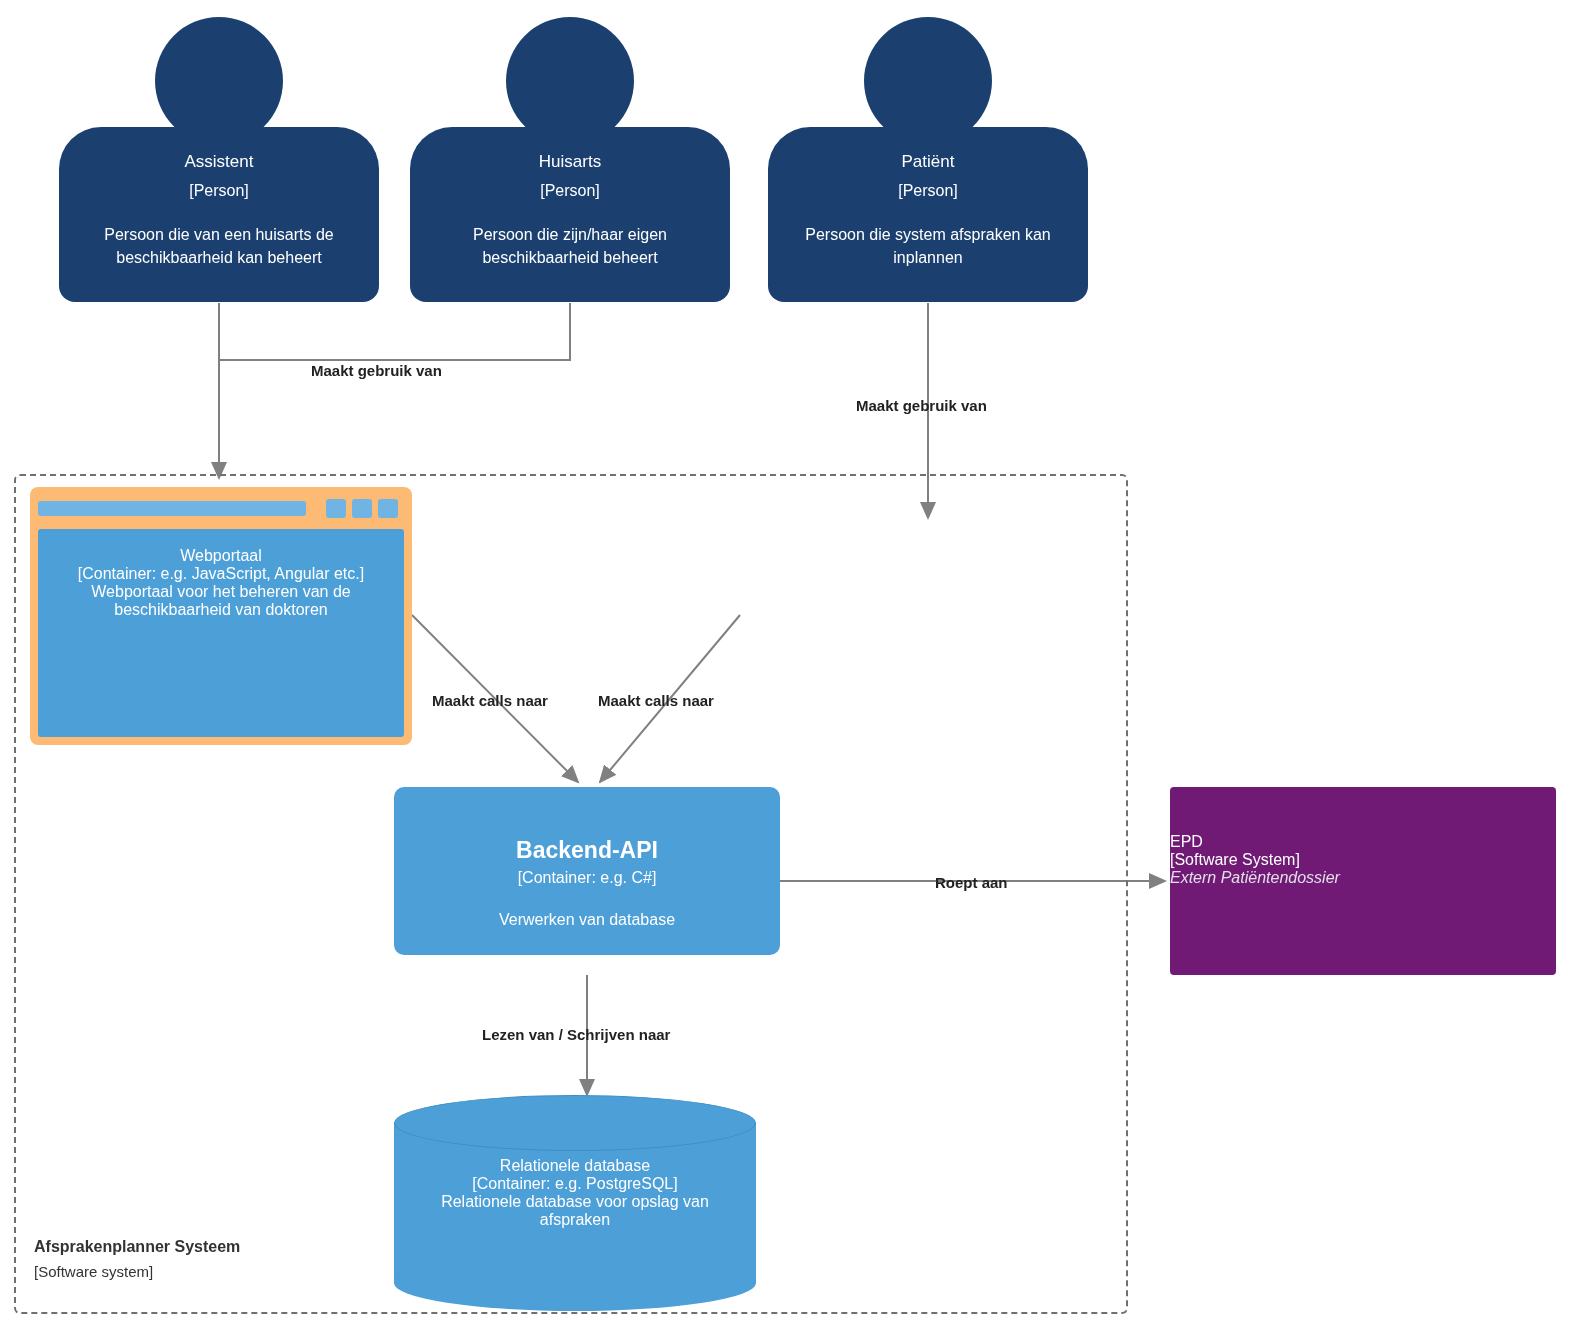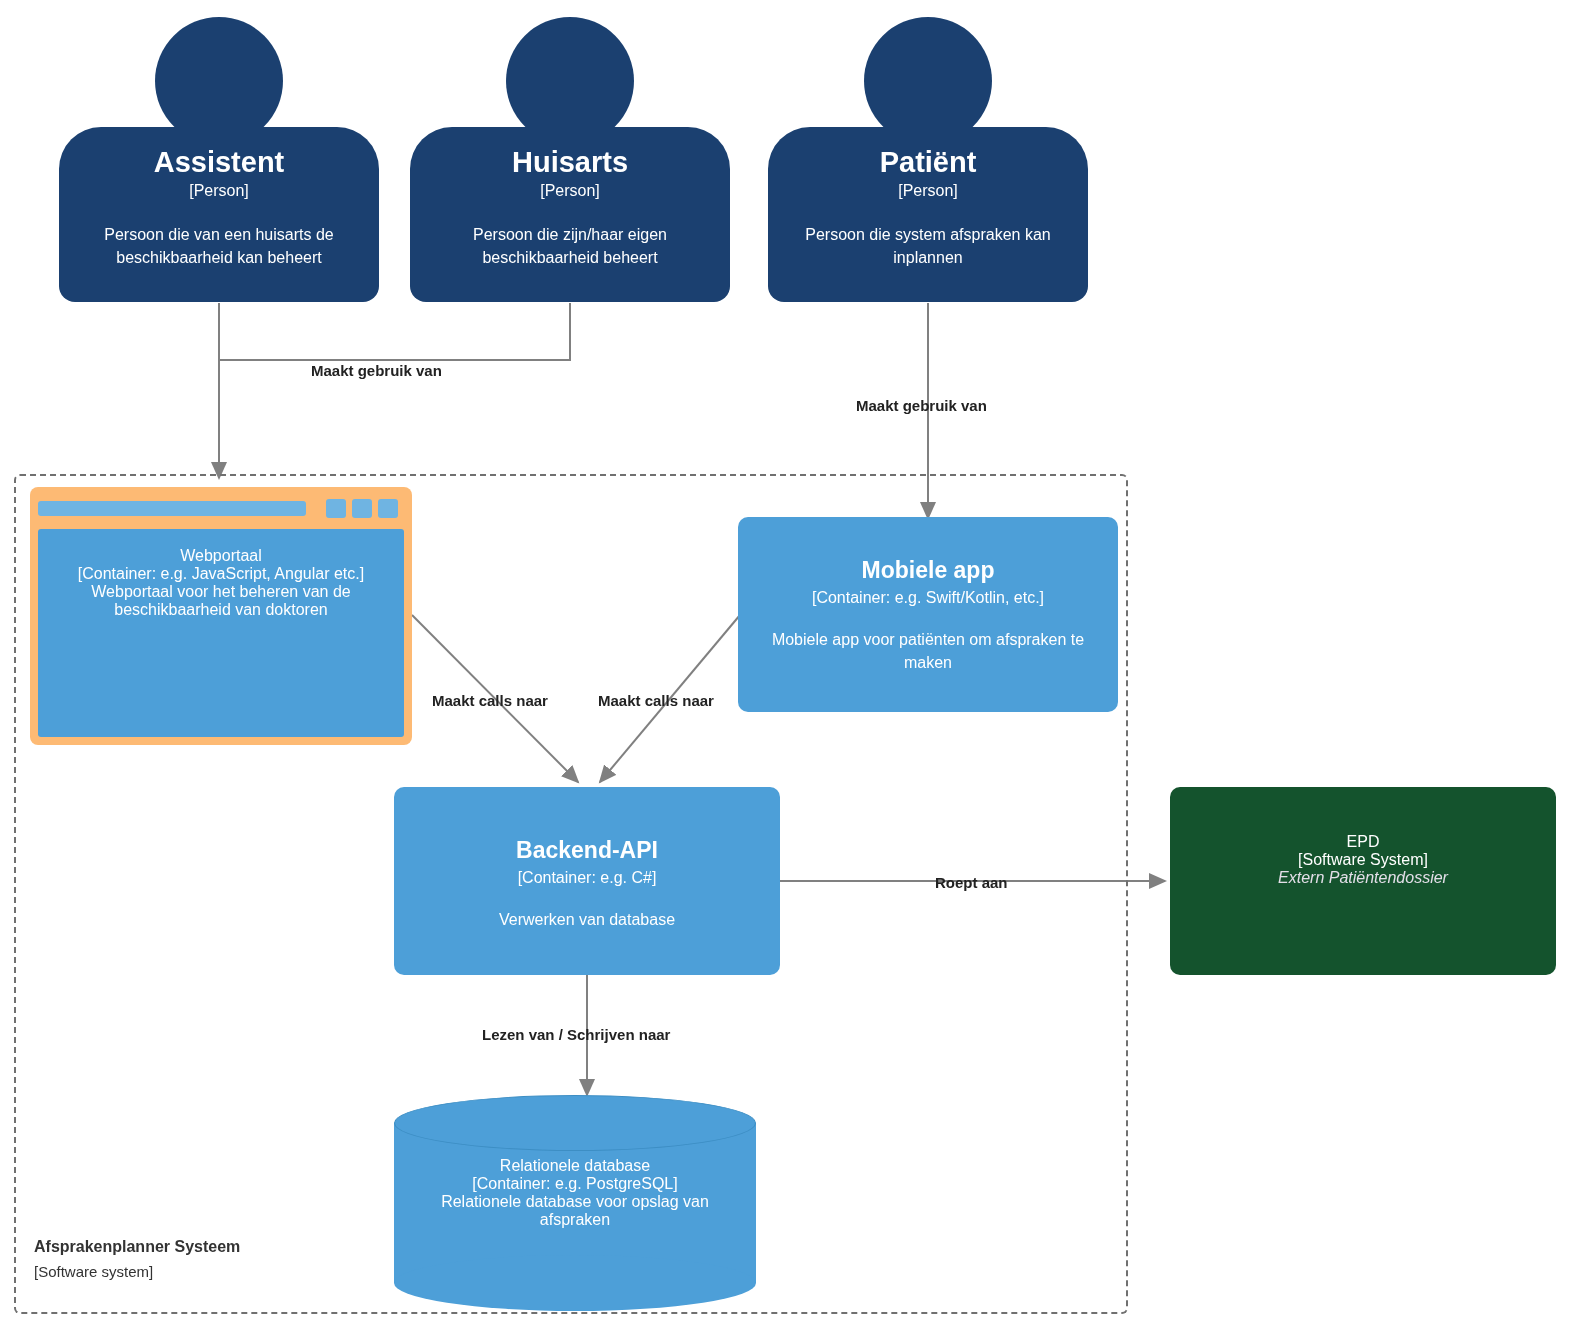--- a/index.html
+++ b/index.html
@@ -48,22 +48,22 @@
     width: 320px;
     height: 175px;
     background: #1b4070;
     border-radius: 42px 42px 16px 16px;
     color: #ffffff;
     text-align: center;
     box-sizing: border-box;
     padding: 20px 18px 0 18px;
   }
   .person .name {
-    font-size: 29px;
-    font-weight: bold;
+    font-size: 17px;
+    font-weight: normal;
     line-height: 30px;
   }
   .person .type {
     font-size: 16px;
     line-height: 24px;
     margin-top: 2px;
   }
   .person .desc {
     font-size: 16px;
     line-height: 23px;
@@ -202,24 +202,23 @@
     width: 100%;
     color: #ffffff;
     text-align: center;
     box-sizing: border-box;
     padding: 0 14px;
   }
 
   
   .external-box {
     position: absolute;
-    background: #14532d;
-    border-radius: 10px;
-    color: #ffffff;
-    text-align: center;
+    background: #701a75;
+    border-radius: 4px;
+    color: #ffffff;
     box-sizing: border-box;
     padding-top: 46px;
   }
   .external-box .c-desc {
     color: #e3dfe8;
     font-style: italic;
   }
 
   
   .edge-label {
@@ -296,27 +295,22 @@
       <div class="dot" style="left:314px;"></div>
       <div class="dot" style="left:340px;"></div>
     </div>
     <div class="inner">
       <div class="c-name">Webportaal</div>
       <div class="c-tech">[Container: e.g. JavaScript, Angular etc.]</div>
       <div class="c-desc">Webportaal voor het beheren van de beschikbaarheid van doktoren</div>
     </div>
   </div>
 
-  <div class="container-box" style="left:738px; top:517px; width:380px; height:195px; padding-top:38px;">
-    <div class="c-name">Mobiele app</div>
-    <div class="c-tech">[Container: e.g. Swift/Kotlin, etc.]</div>
-    <div class="c-desc" style="padding:0 14px;">Mobiele app voor patiënten om afspraken te maken</div>
-  </div>
-
-  <div class="container-box" style="left:394px; top:787px; width:386px; height:188px; padding-top:48px;">
+
+  <div class="container-box" style="left:394px; top:787px; width:386px; height:168px; padding-top:48px;">
     <div class="c-name">Backend-API</div>
     <div class="c-tech">[Container: e.g. C#]</div>
     <div class="c-desc">Verwerken van database</div>
   </div>
 
   <div class="database" style="left:394px; top:1095px; width:362px; height:216px;">
     <div class="db-body"></div>
     <div class="db-bottom"></div>
     <div class="db-top"></div>
     <div class="db-text">

